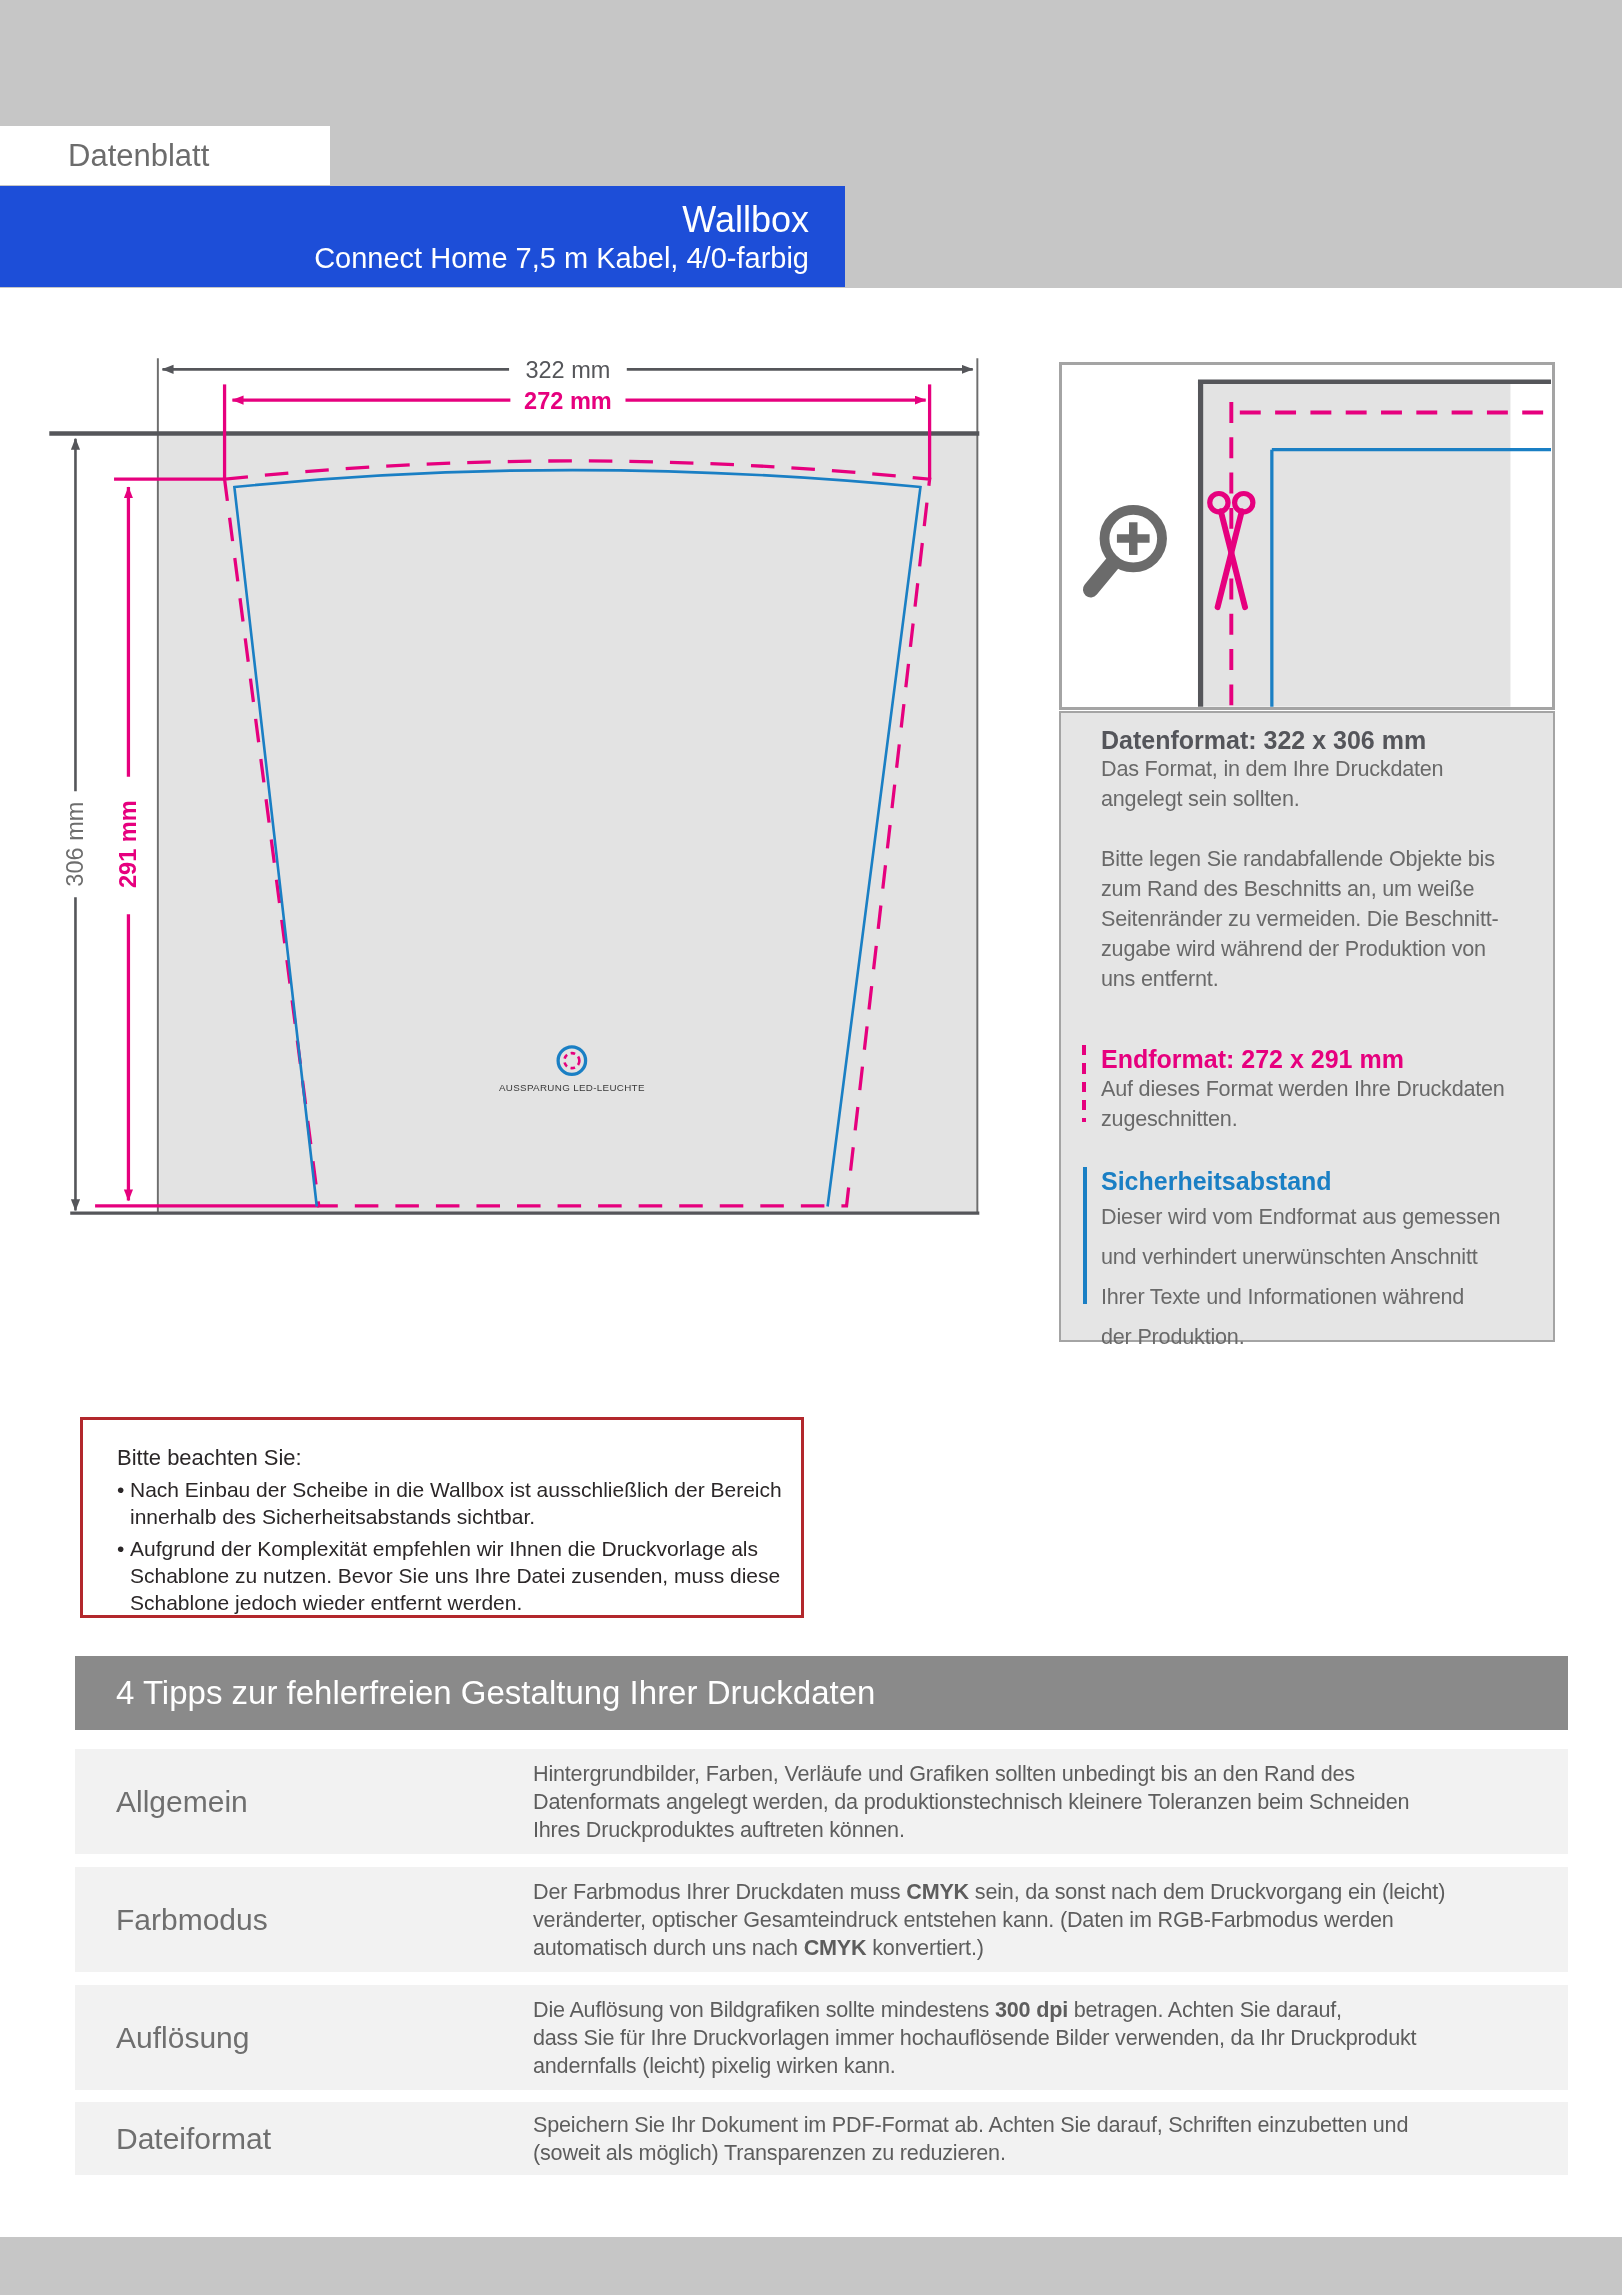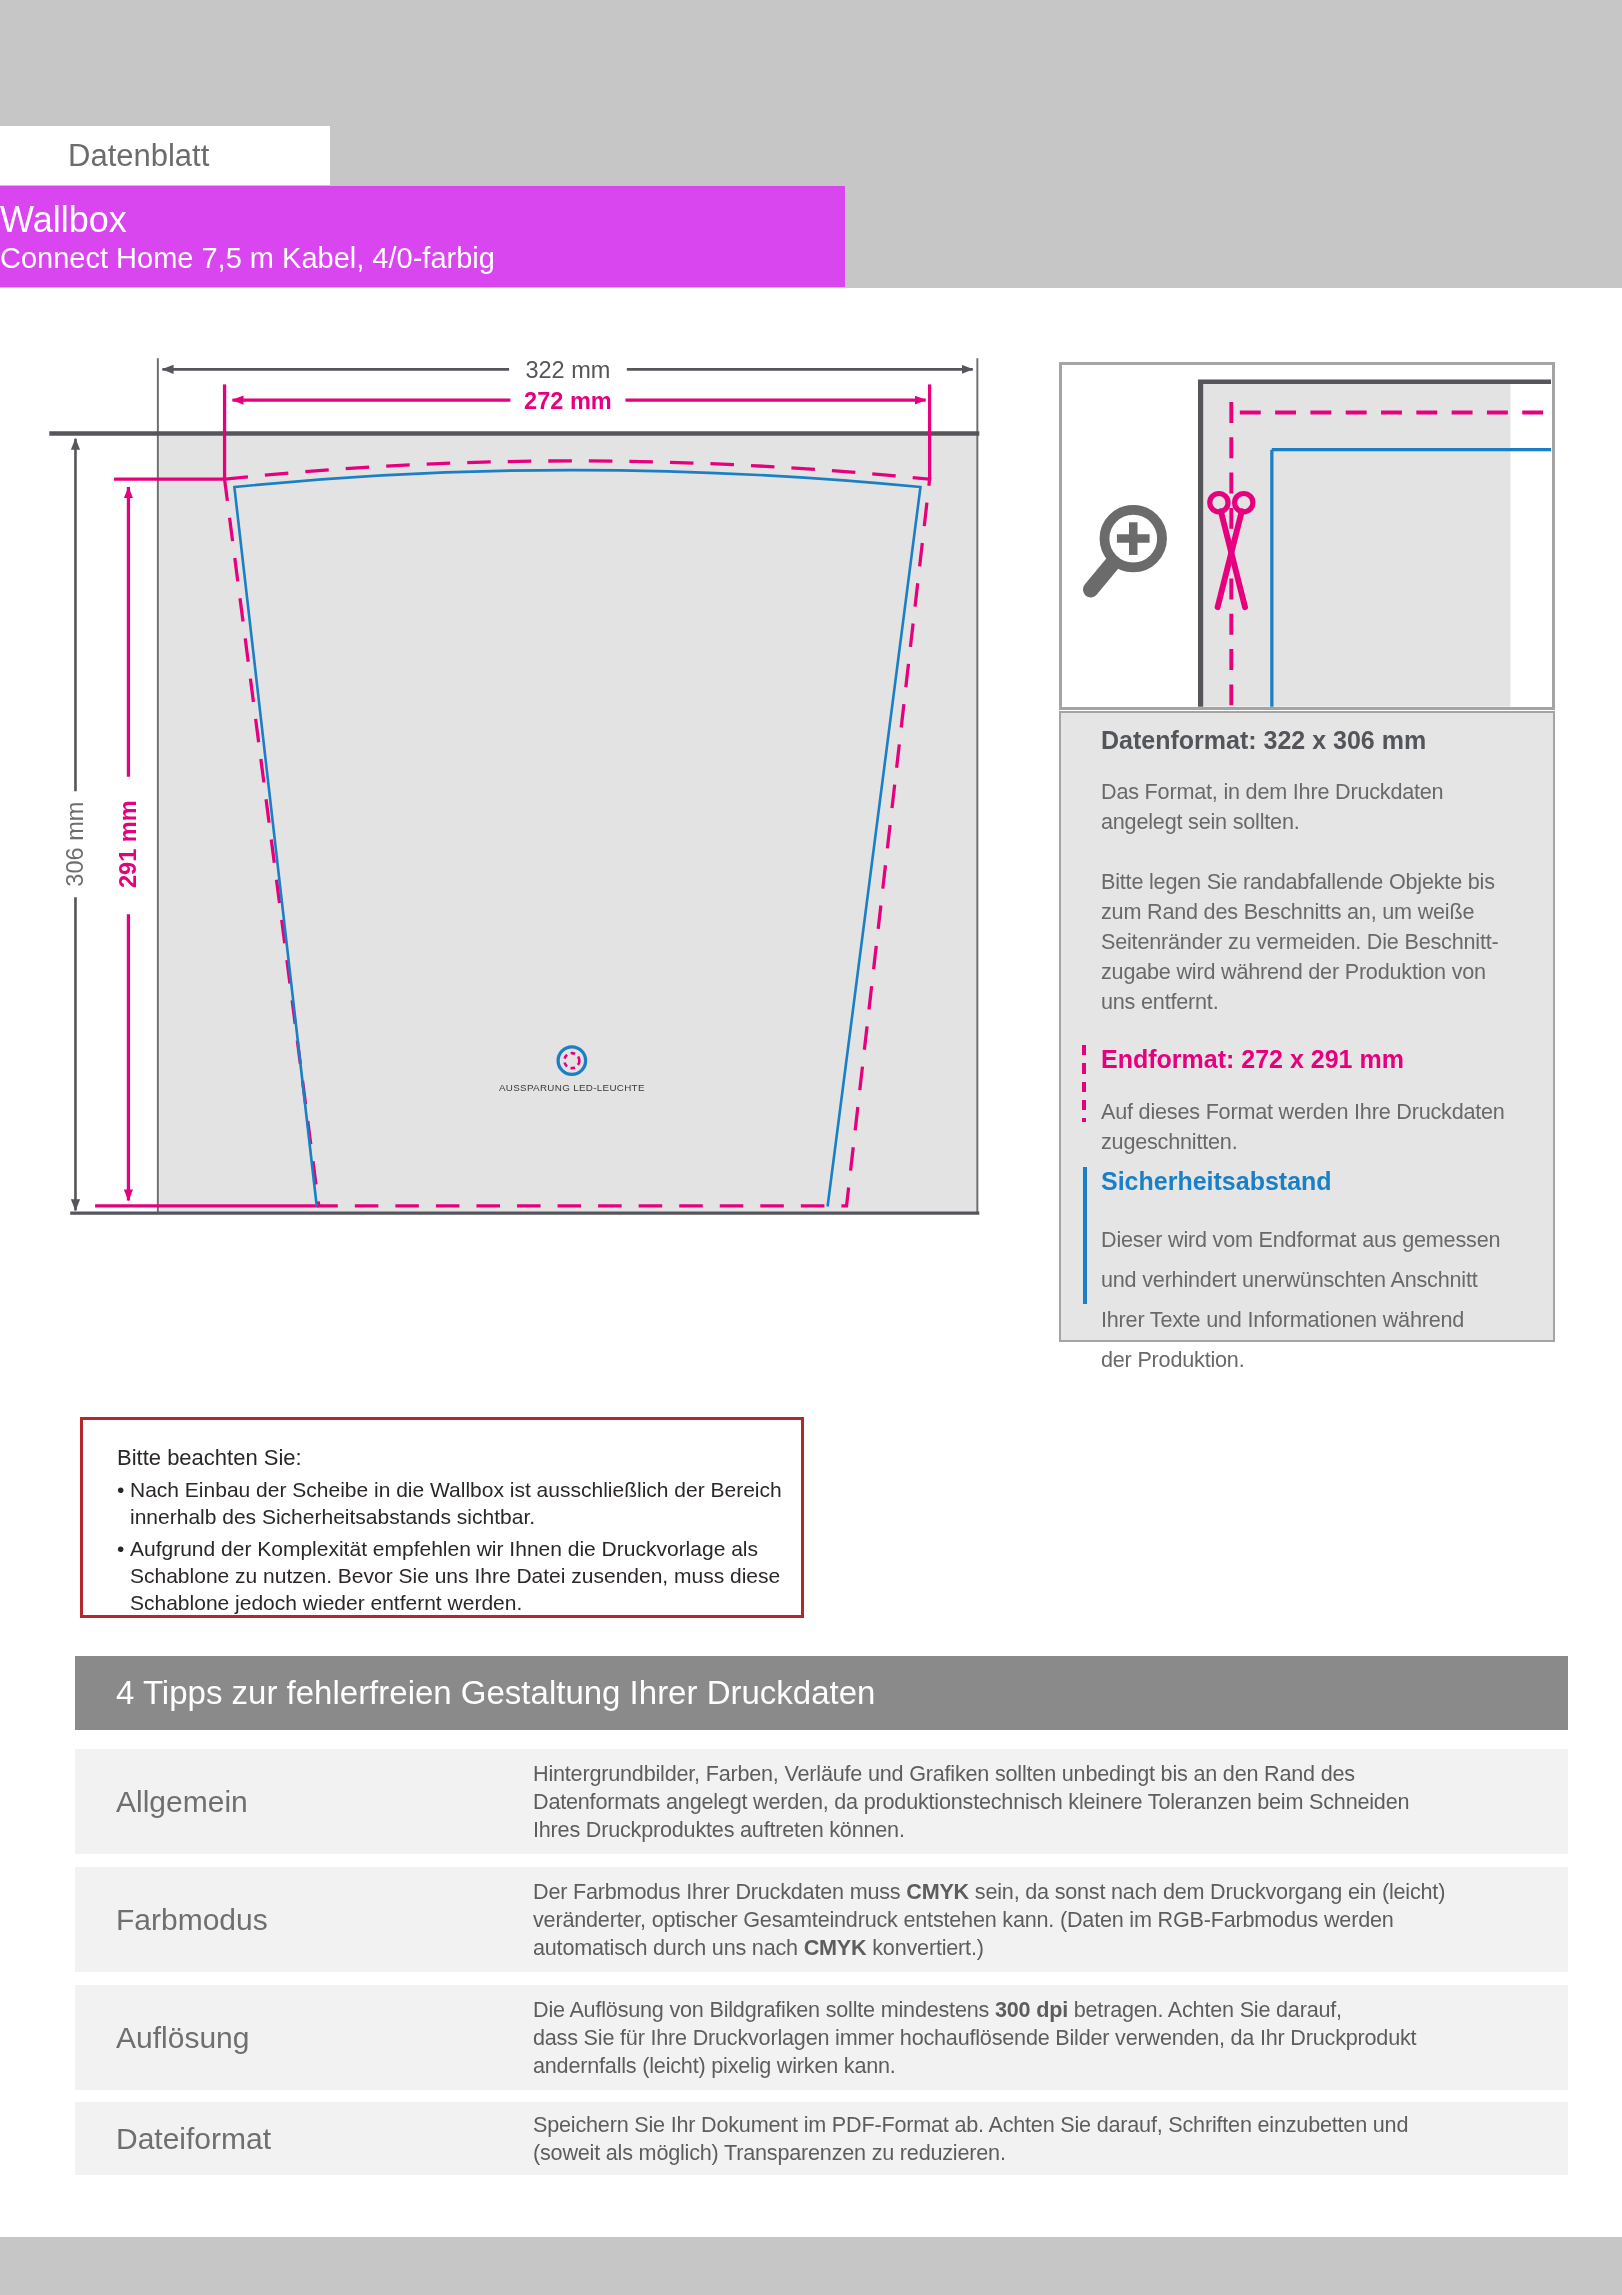--- a/index.html
+++ b/index.html
@@ -5,32 +5,32 @@
   html,body{margin:0;padding:0;}
   body{
     width:1623px;height:2295px;position:relative;background:#ffffff;
     font-family:"Liberation Sans", sans-serif;color:#5d5d5d;overflow:hidden;
   }
   .abs{position:absolute;}
   
   .top-band{left:0;top:0;width:1623px;height:288px;background:#c6c6c6;}
   .doc-label-box{left:0;top:126px;width:330px;height:59px;background:#ffffff;display:flex;align-items:center;}
   .doc-label-box span{padding-left:68px;font-size:31px;color:#6c6c6c;}
-  .header-bar{left:0;top:186px;width:845px;height:101px;background:#d946ef;color:#fff;
-    display:flex;flex-direction:column;justify-content:center;padding-right:0;}
+  .header-bar{left:0;top:186px;width:845px;height:101px;background:#1d4ed8;color:#fff;
+    display:flex;flex-direction:column;align-items:flex-end;justify-content:center;padding-right:0;}
   .header-title{font-size:36px;line-height:42px;margin-right:36px;}
   .header-subtitle{font-size:29px;line-height:34px;margin-right:36px;}
   
   .detail-box{left:1059px;top:362px;width:496px;height:348px;background:#ffffff;border:3.3px solid #a4a4a4;box-sizing:border-box;}
   .info-panel{left:1059px;top:711px;width:496px;height:631px;background:#e5e5e5;border:2.6px solid #a4a4a4;box-sizing:border-box;}
   .info-panel .blk{position:absolute;left:40px;right:11.8px;}
   .ip-h{font-size:25px;font-weight:bold;color:#54555a;}
   .ip-h.magenta{color:#e6007e;}
   .ip-h.blue{color:#1a7fc4;}
-  .ip-p{font-size:21.6px;line-height:30px;color:#696969;letter-spacing:-0.2px;margin-top:23px;}
+  .ip-p{font-size:21.6px;line-height:30px;color:#696969;letter-spacing:-0.2px;}
   .mline{position:absolute;left:21px;width:3.9px;background:repeating-linear-gradient(#e6007e 0 10.5px,rgba(0,0,0,0) 10.5px 18.3px);}
   .bline{position:absolute;left:22px;width:3.9px;background:#1a7fc4;}
   
   .note-box{left:80px;top:1417px;width:724px;height:201px;border:3.3px solid #b2282c;background:#fff;box-sizing:border-box;color:#2b2728;}
   .note-title{position:absolute;left:34px;top:25px;font-size:22px;}
   .note-list{position:absolute;left:34px;top:56px;font-size:21px;line-height:27px;}
   .note-item{margin-bottom:4.6px;white-space:nowrap;display:flex;}
   .note-item .dot{width:13px;flex:0 0 13px;}
   
   .tips-banner{left:75px;top:1656px;width:1493px;height:74px;background:#8a8a8a;display:flex;align-items:center;}

